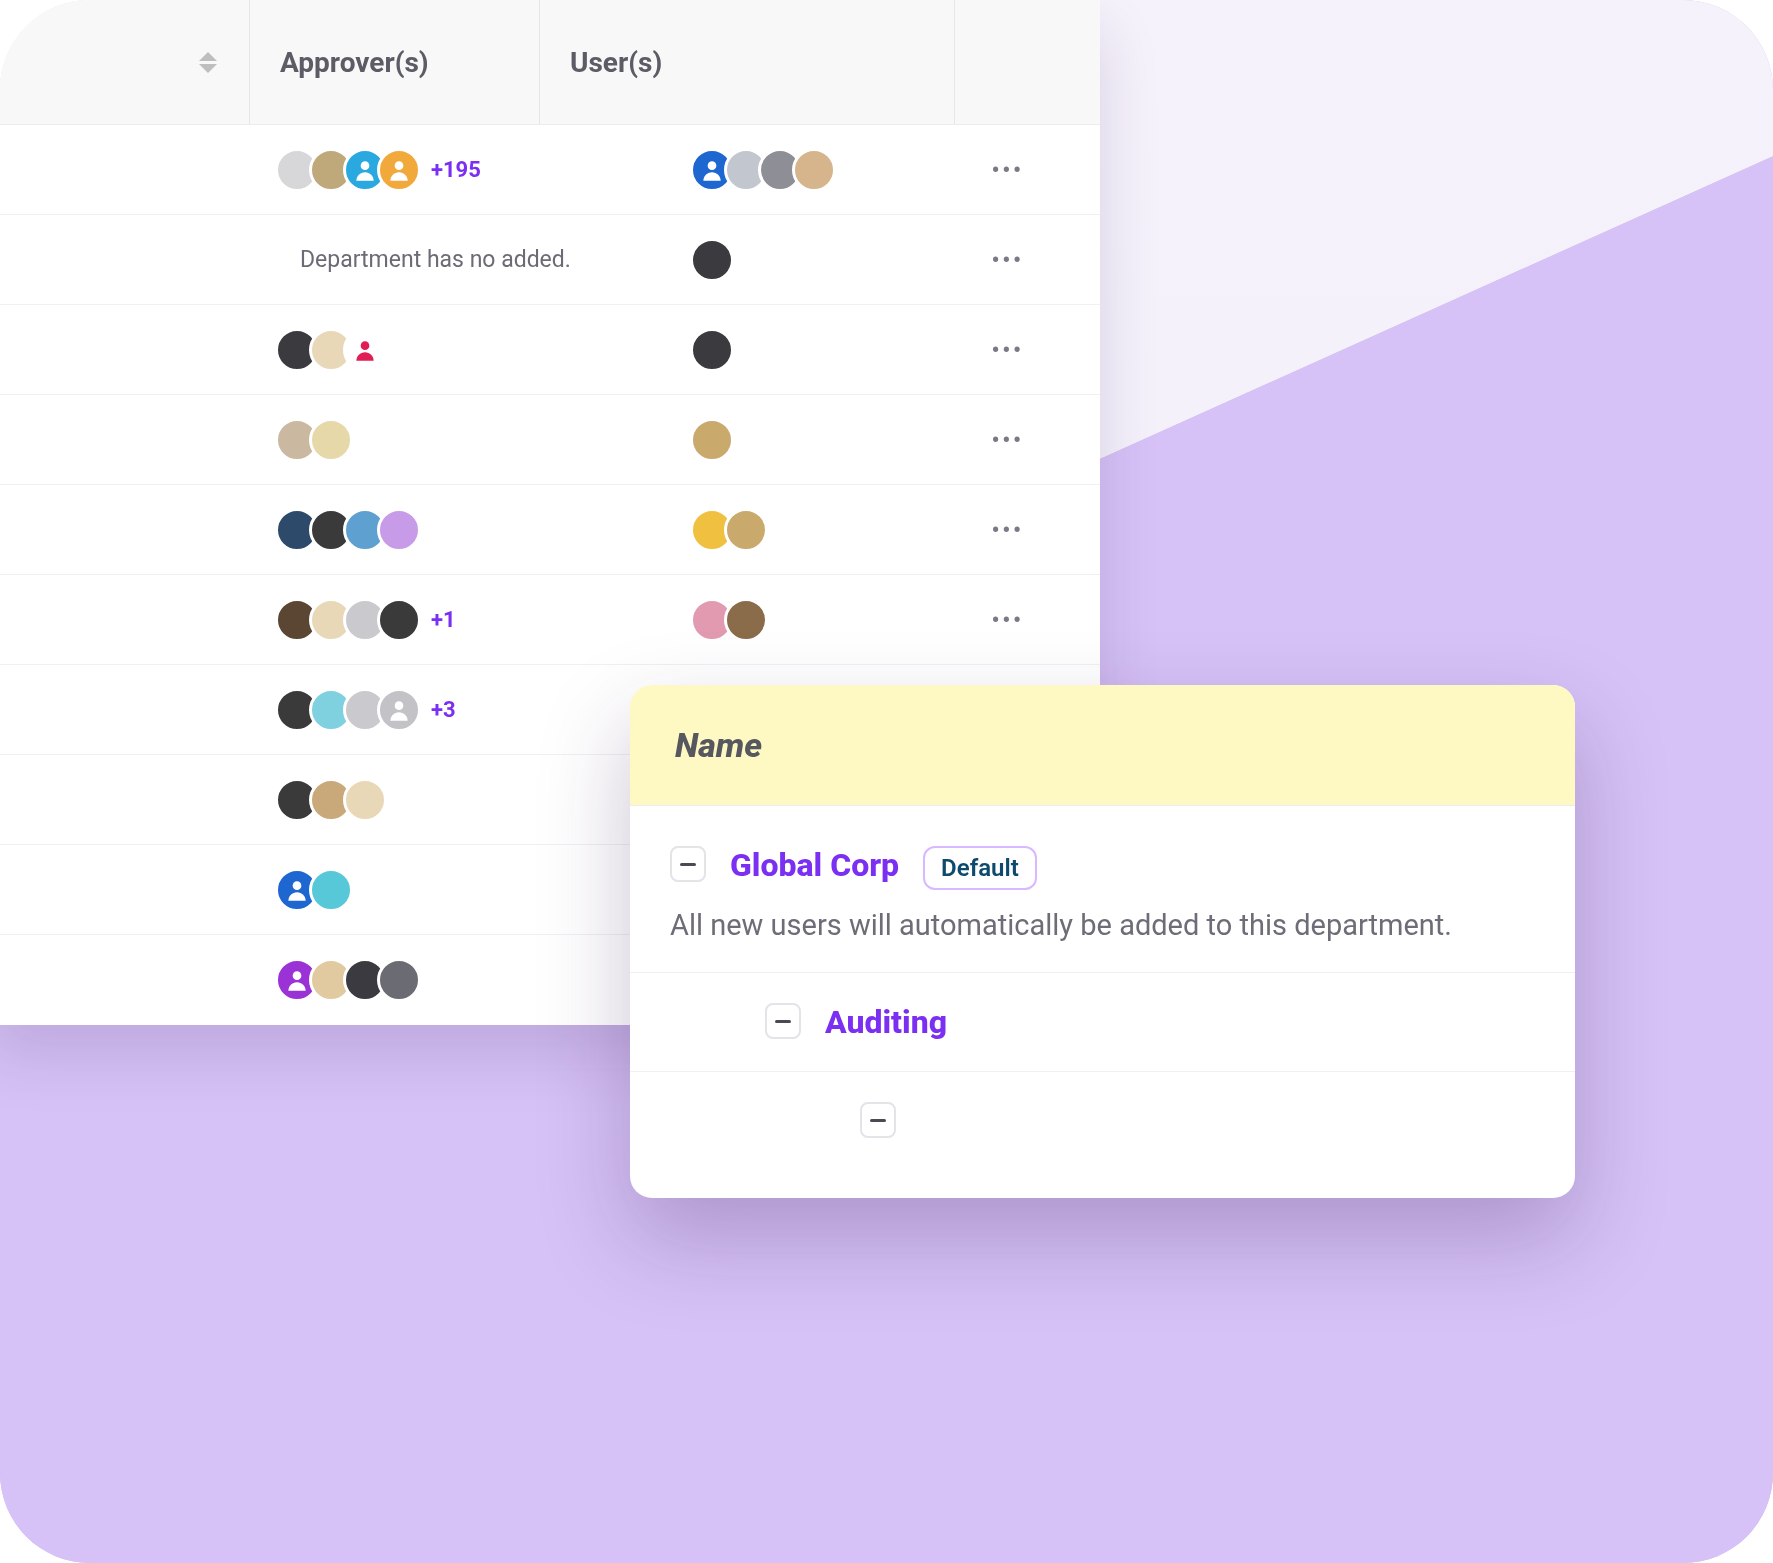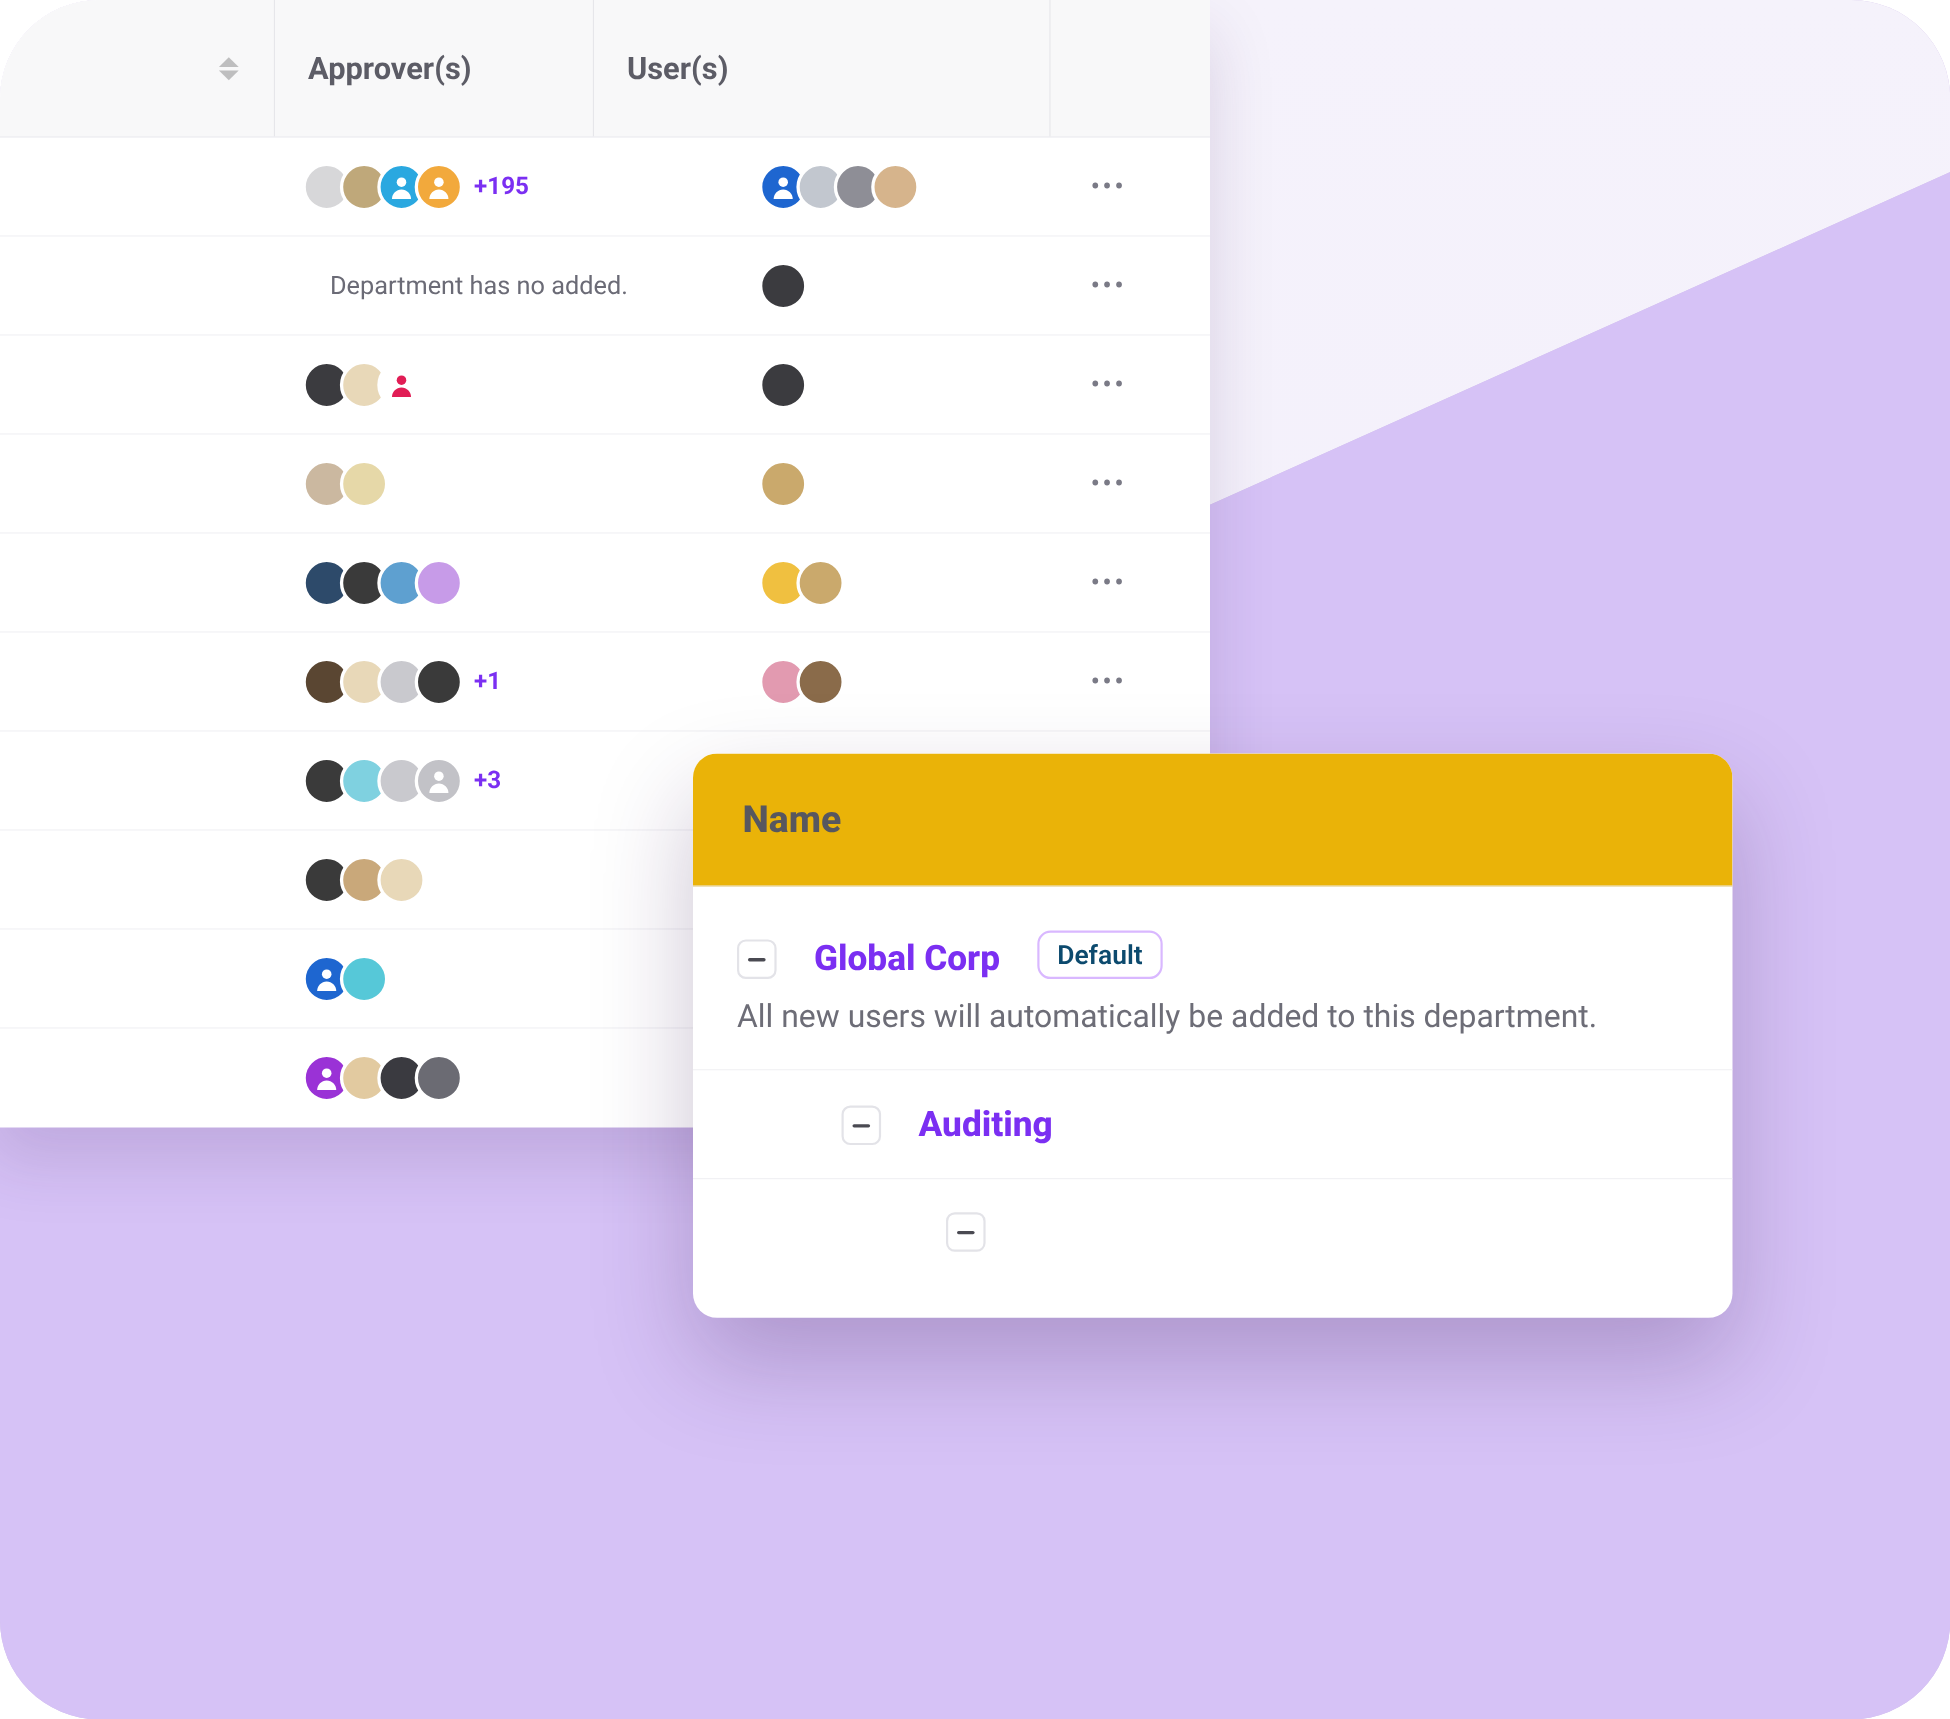--- a/index.html
+++ b/index.html
@@ -120,36 +120,37 @@
     position: absolute;
     left: 630px;
     top: 685px;
     width: 945px;
     background: #fff;
     border-radius: 22px;
     box-shadow: 0 40px 90px rgba(50,20,80,0.25);
     overflow: hidden;
   }
   .tree-head {
-    background: #eab308;
+    background: #fef9c3;
     padding: 40px 45px;
     border-bottom: 1px solid #ececef;
+    font-style: italic;
   }
   .tree-head-label {
     font-size: 34px;
     font-weight: 800;
     color: #57575f;
   }
   .tree-body { padding: 10px 0 30px 0; }
   .node {
     padding: 30px 40px;
     border-bottom: 1px solid #f0f0f3;
   }
   .node:last-child { border-bottom: none; }
-  .node-row { display: flex; align-items: flex-end; gap: 34px; }
+  .node-row { display: flex; align-items: flex-start; gap: 24px; }
   .collapse-btn {
     width: 36px; height: 36px;
     border: 2px solid #e3e3e8;
     border-radius: 8px;
     background: #fff;
     display: flex; align-items: center; justify-content: center;
     cursor: pointer;
   }
   .collapse-btn .dash { width: 16px; height: 3px; background: #4a4a52; border-radius: 2px; }
   .node-name {

